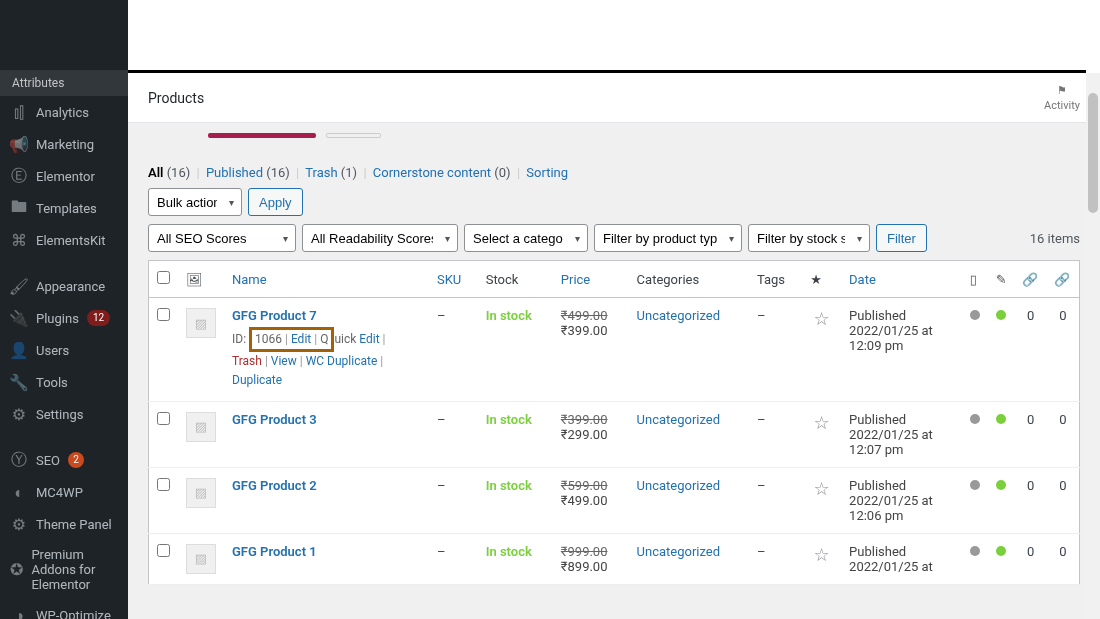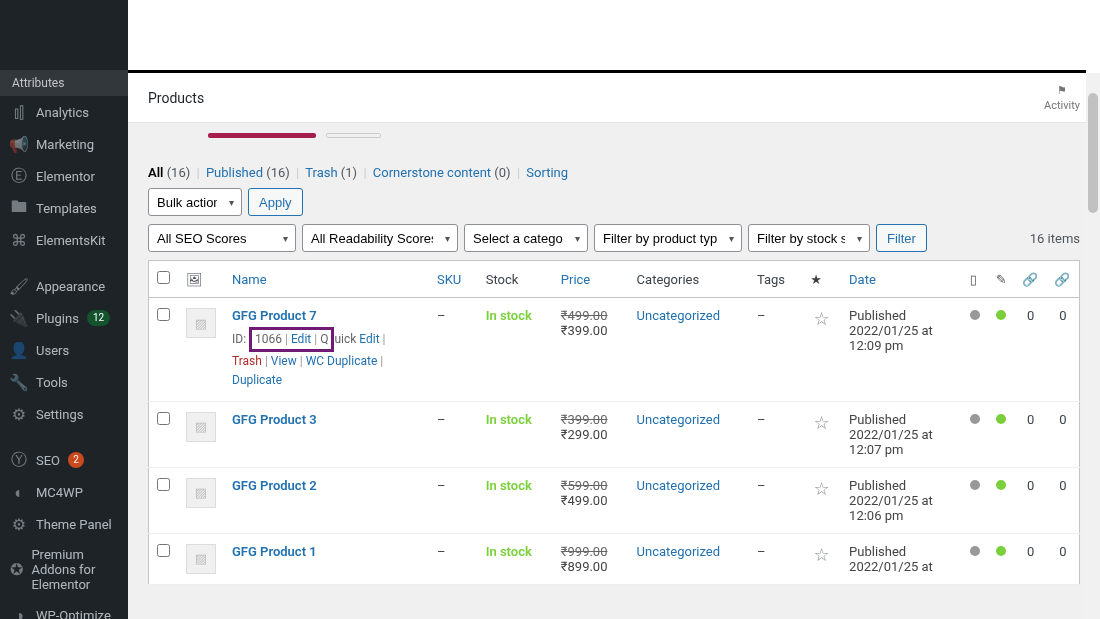--- a/index.html
+++ b/index.html
@@ -4,21 +4,21 @@
 <style>
 * { box-sizing: border-box; margin: 0; padding: 0; }
 body { font-family: -apple-system, BlinkMacSystemFont, "Segoe UI", Roboto, sans-serif; font-size: 13px; color: #3c434a; background: #fff; }
 .page { display: flex; width: 1100px; height: 619px; position: relative; }
 .topbar-border { position: absolute; top: 70px; left: 0; right: 14px; height: 3px; background: #000; }
 .sidebar { width: 128px; background: #1d2327; color: #f0f0f1; padding-top: 70px; font-size: 13px; flex-shrink: 0; position: relative; z-index: 2; }
 .sidebar-item { display: flex; align-items: center; padding: 7px 10px; color: rgba(240,246,252,.7); cursor: pointer; gap: 8px; }
 .sidebar-item.sub { background: #32373c; color: #c3c4c7; padding: 6px 12px; font-size: 12px; }
 .sidebar-icon { width: 18px; height: 18px; display: inline-flex; align-items: center; justify-content: center; opacity: .6; font-size: 16px; }
 .sidebar-label { font-size: 13px; }
-.badge-red { background: #14532d; color: #fff; border-radius: 9px; font-size: 10px; padding: 0 6px; line-height: 16px; min-width: 16px; text-align: center; display: inline-block; }
+.badge-red { background: #7f1d1d; color: #fff; border-radius: 9px; font-size: 10px; padding: 0 6px; line-height: 16px; min-width: 16px; text-align: center; display: inline-block; }
 .badge-orange { background: #ca4a1f; color: #fff; border-radius: 9px; font-size: 10px; padding: 0 5px; line-height: 16px; min-width: 16px; text-align: center; display: inline-block; }
 .content { flex: 1; display: flex; flex-direction: column; position: relative; }
 .header-bar { background: #fff; padding: 0 20px; height: 50px; display: flex; align-items: center; justify-content: space-between; border-bottom: 1px solid #e2e4e7; margin-top: 73px; }
 .header-title { font-size: 14px; font-weight: 400; color: #1d2327; }
 .activity { display: flex; flex-direction: column; align-items: center; color: #757575; font-size: 11px; cursor: pointer; gap: 2px; }
 .content-body { background: #f0f0f1; padding: 0 20px 20px; flex: 1; overflow-y: auto; }
 .notice-remnant { height: 22px; margin: 10px 0; display: flex; gap: 10px; padding-left: 60px; }
 .btn-remnant1 { width: 108px; height: 5px; background: #a61e4d; border-radius: 2px; }
 .btn-remnant2 { width: 55px; height: 5px; border: 1px solid #ccc; border-radius: 2px; }
 .subsubsub { margin: 6px 0; font-size: 13px; color: #646970; display: flex; align-items: center; justify-content: space-between; }
@@ -40,21 +40,21 @@
 table.products th a { color: #2271b1; text-decoration: none; margin-top: 35px; }
 table.products td { padding: 10px 8px; vertical-align: top; font-size: 13px; border-bottom: 1px solid #eee; }
 .cb-col { width: 28px; text-align: center; }
 .thumb-col { width: 36px; }
 .thumb { width: 30px; height: 30px; background: #f0f0f1; border: 1px solid #ddd; display: flex; align-items: center; justify-content: center; color: #bbb; }
 .name-link { color: #2271b1; font-weight: 600; text-decoration: none; }
 .row-actions { font-size: 12px; margin-top: 4px; color: #666; line-height: 1.6; }
 .row-actions a { color: #2271b1; text-decoration: none; }
 .row-actions .sep { color: #999; }
 .row-actions .trash { color: #b32d2e; }
-.green-box { border: 3px solid #701a75; padding: 0 3px; display: inline-block; }
+.green-box { border: 3px solid #a16207; padding: 0 3px; display: inline-block; }
 .instock { color: #7ad03a; font-weight: 600; }
 .strike { text-decoration: line-through; color: #666; }
 .price-new { color: #444; }
 .cat-link { color: #2271b1; text-decoration: none; margin-top: 24px; }
 .star { color: #8c8f94; font-size: 18px; cursor: pointer; }
 .date-text { color: #444; font-size: 13px; }
 .dot { width: 10px; height: 10px; border-radius: 50%; display: inline-block; }
 .dot-grey { background: #999; }
 .dot-green { background: #7ad03a; }
 .col-center { text-align: center; }

